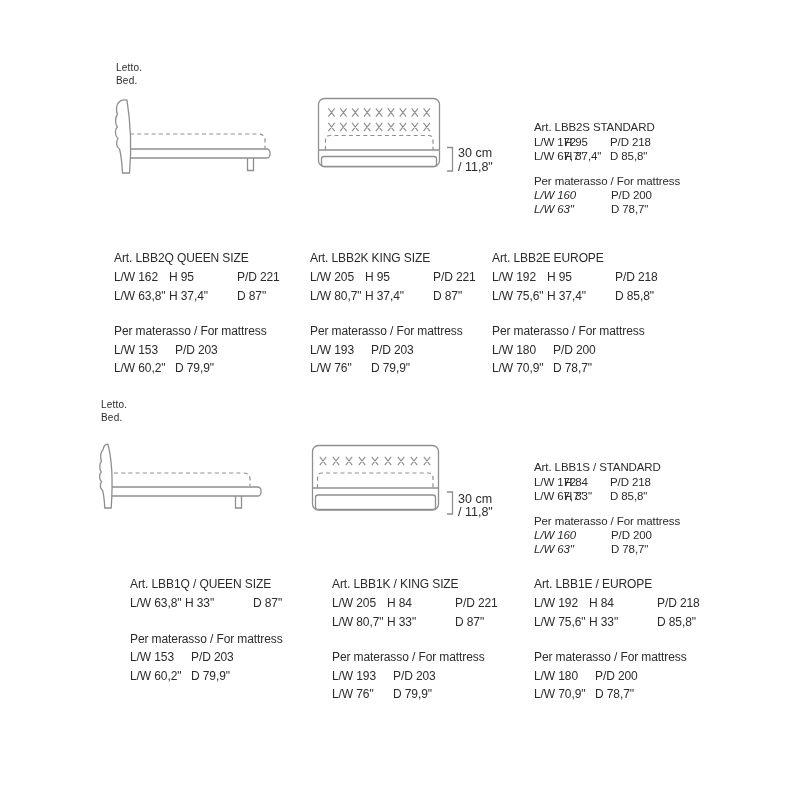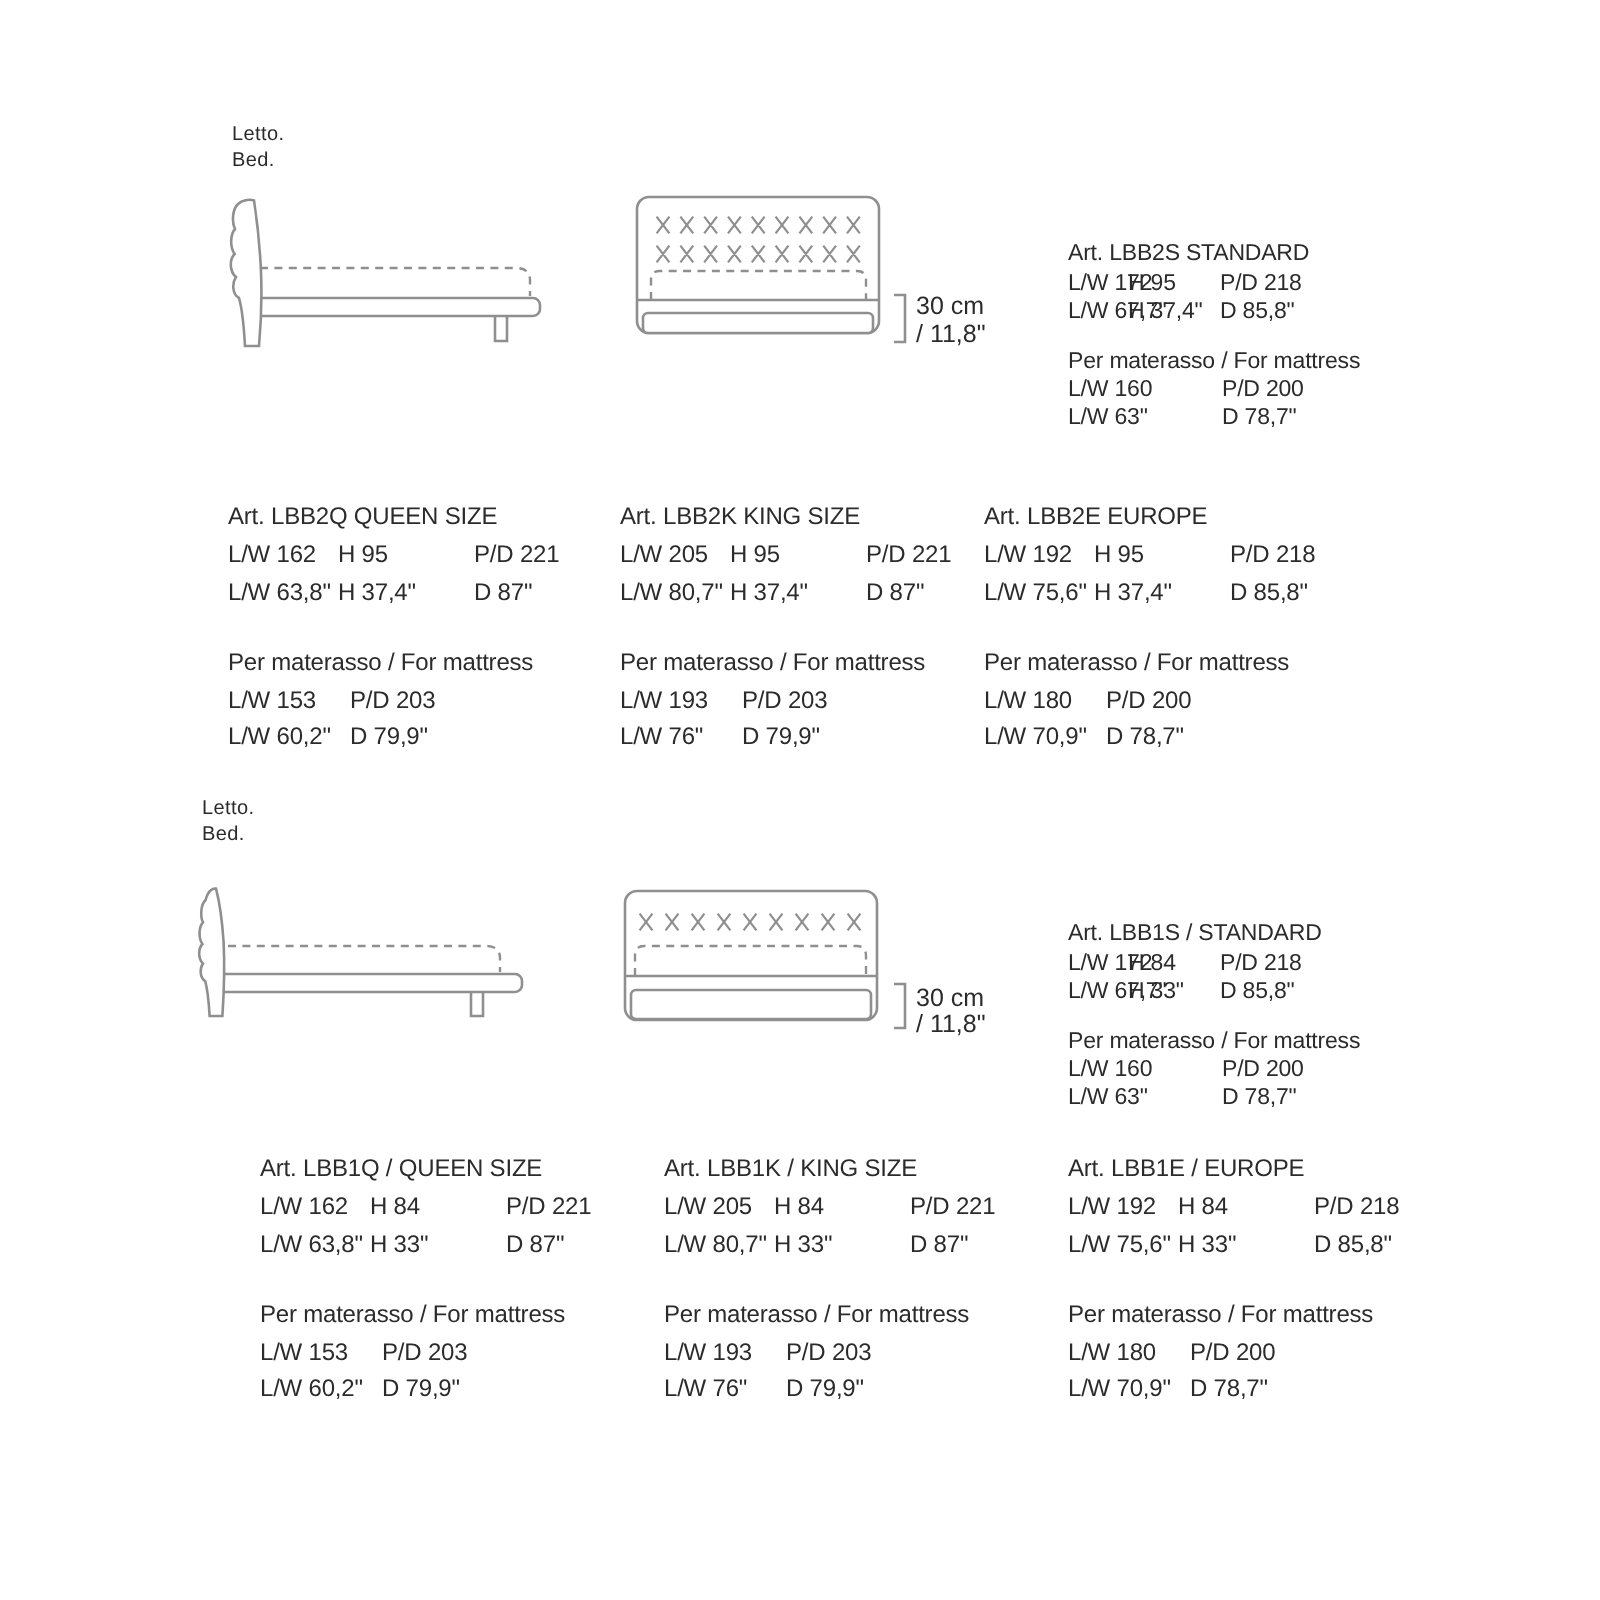--- a/index.html
+++ b/index.html
@@ -28,21 +28,21 @@
   .spec.wide .r    { line-height:18.5px; }
   .spec.compact .r { line-height:14px; }
   .spec.wide .gap    { height:17px; }
   .spec.compact .gap { height:11px; }
   .spec .c1, .spec .c2, .spec .m1 { display:inline-block; }
   .spec.wide .c1    { width:55px; }
   .spec.wide .c2    { width:68px; }
   .spec.wide .m1    { width:61px; }
   .spec.compact .c1 { width:30px; }
   .spec.compact .c2 { width:46px; }
-  .spec.compact .m1 { width:77px; }
+  .spec.compact .m1 { width:77px;font-style:italic; }
   svg { position:absolute; overflow:visible; }
   svg .ln   { fill:none; stroke:#8f8f8f; stroke-width:1.3; }
   svg .fill { fill:#ffffff; stroke:#8f8f8f; stroke-width:1.3; }
   svg .dash { fill:none; stroke:#8f8f8f; stroke-width:1.2; stroke-dasharray:4 3.2; }
   svg .xs   { fill:none; stroke:#8f8f8f; stroke-width:1.1; }
   svg text  { font-family:"Liberation Sans", sans-serif; font-size:12.5px; fill:#2b2b2b; }
 </style>
 </head>
 <body>
 
@@ -144,21 +144,20 @@
   <div class="r"><span class="c1">L/W 172</span><span class="c2">H 84</span><span class="c3">P/D 218</span></div>
   <div class="r"><span class="c1">L/W 67,7"</span><span class="c2">H 33"</span><span class="c3">D 85,8"</span></div>
   <div class="gap"></div>
   <div class="r">Per materasso / For mattress</div>
   <div class="r"><span class="m1">L/W 160</span><span class="m2">P/D 200</span></div>
   <div class="r"><span class="m1">L/W 63"</span><span class="m2">D 78,7"</span></div>
 </div>
 
 <div class="spec wide" style="left:130px; top:574px">
   <div class="t">Art. LBB1Q / QUEEN SIZE</div>
-  <div class="r"><span class="c1">L/W 162</span><span class="c2">H 84</span><span class="c3">P/D 221</span></div>
   <div class="r"><span class="c1">L/W 63,8"</span><span class="c2">H 33"</span><span class="c3">D 87"</span></div>
   <div class="gap"></div>
   <div class="r">Per materasso / For mattress</div>
   <div class="r"><span class="m1">L/W 153</span><span class="m2">P/D 203</span></div>
   <div class="r"><span class="m1">L/W 60,2"</span><span class="m2">D 79,9"</span></div>
 </div>
 
 <div class="spec wide" style="left:332px; top:574px">
   <div class="t">Art. LBB1K / KING SIZE</div>
   <div class="r"><span class="c1">L/W 205</span><span class="c2">H 84</span><span class="c3">P/D 221</span></div>

